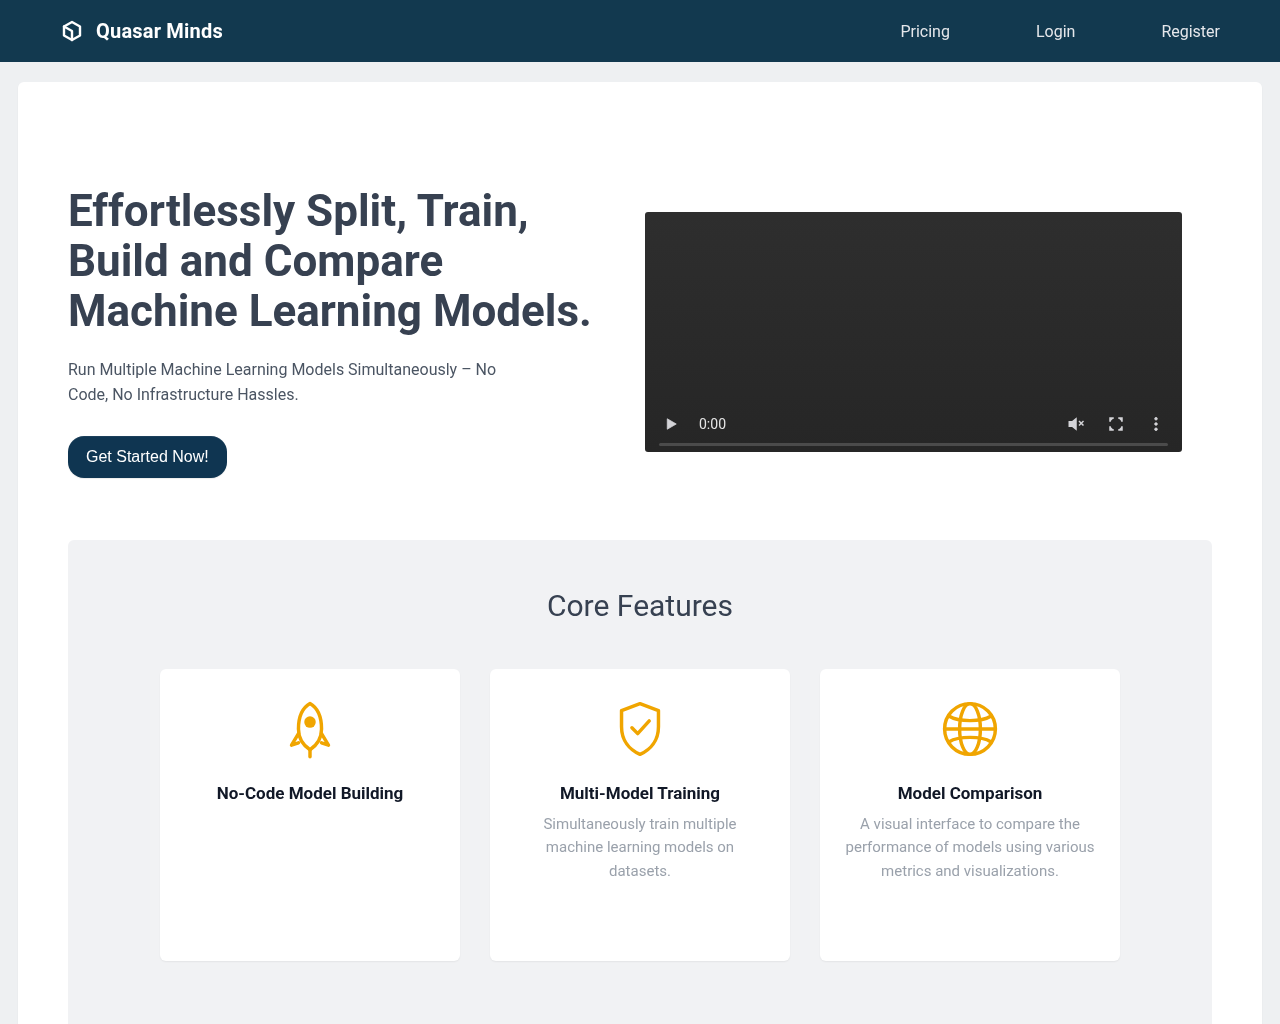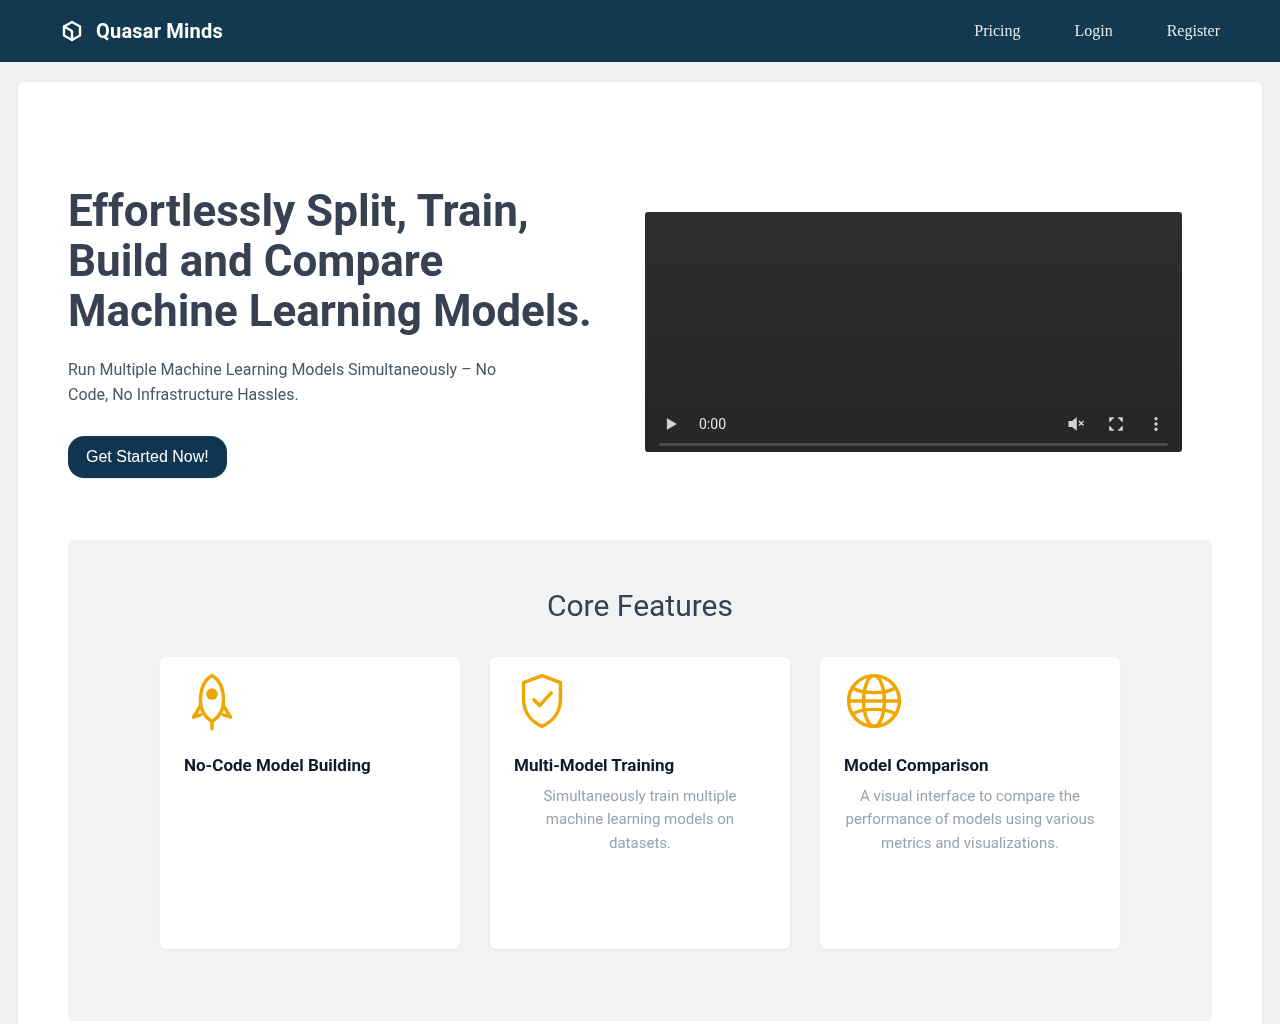--- a/index.html
+++ b/index.html
@@ -26,21 +26,21 @@
   .topbar{
     position:sticky;top:0;
     background:var(--navy2);
     color:#fff;
     display:flex;align-items:center;justify-content:space-between;
     padding:0 60px;height:62px;
   }
   .brand{display:flex;align-items:center;gap:12px;}
   .brand-name{font-weight:700;font-size:20px;letter-spacing:.2px;text-align:right;}
   .logo svg{display:block;}
-  .nav{display:flex;align-items:center;gap:54px;font-family:Liberation Serif, serif;}
+  .nav{display:flex;align-items:center;gap:86px;}
   .nav a{color:#e5e7eb;text-decoration:none;font-size:16px;}
   
   .sheet{
     background:var(--paper);
     margin:20px 18px 40px;
     border-radius:6px;
     box-shadow:0 1px 2px rgba(0,0,0,0.05);
     padding:36px 0 40px;
   }
   .hero{
@@ -79,22 +79,22 @@
   .features{
     margin-top:54px;background:var(--section);
     border-radius:6px;padding:48px 26px 72px;
   }
   .features h2{
     text-align:center;font-size:30px;color:#374151;margin:0 0 34px;font-weight:400;
   }
   .cards{display:flex;gap:30px;justify-content:center;}
   .card{
     background:#fff;border-radius:6px;width:300px;max-width:100%;
-    padding:12px 24px 34px;text-align:center;box-shadow:0 1px 2px rgba(0,0,0,.06);
-    display:flex;flex-direction:column;align-items:flex-start;min-height:292px;
+    padding:28px 24px 34px;text-align:center;box-shadow:0 1px 2px rgba(0,0,0,.06);
+    display:flex;flex-direction:column;align-items:center;min-height:292px;margin-top:12px;
   }
   .card .icon{color:var(--accent);height:64px;display:flex;align-items:center;justify-content:center;}
   .card .icon svg{stroke:var(--accent);}
   .card h3{font-size:17px;margin:22px 0 10px;color:#111827;}
   .card p{font-size:15px;color:#9aa1ab;line-height:1.55;margin:0;}
 </style>
 </head>
 <body>
 <div class="scrollwrap">
 

